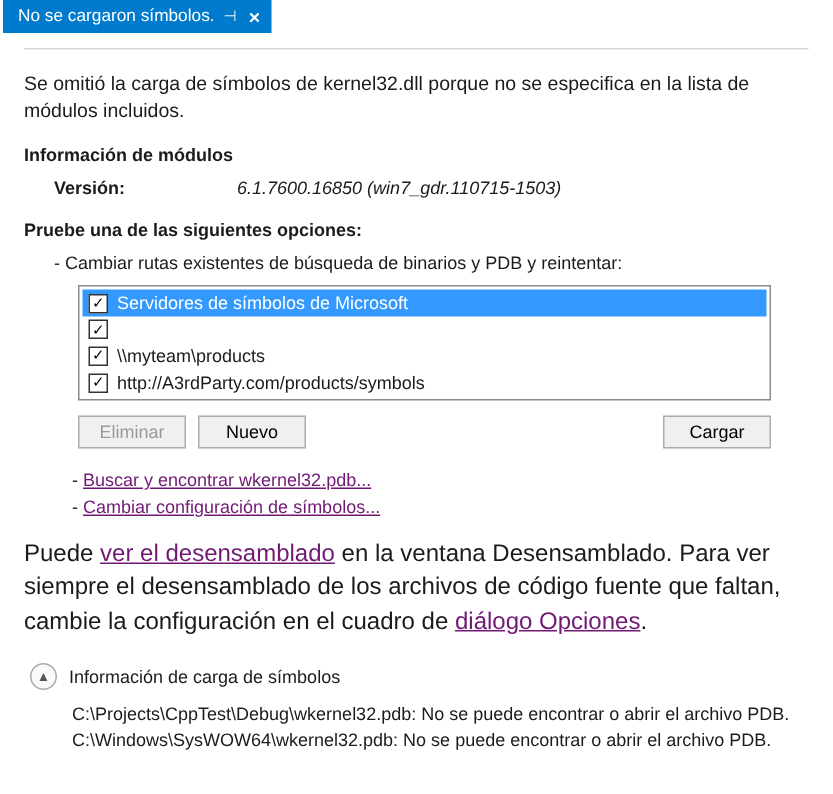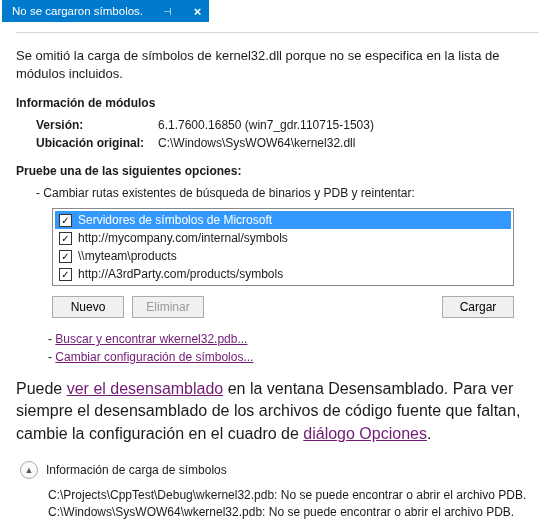--- a/index.html
+++ b/index.html
@@ -17,21 +17,21 @@
       height: 22px;
       padding-left: 2px;
     }
     .tab {
       background: #007acc;
       color: #fff;
       display: flex;
       align-items: center;
       padding: 0 6px 0 10px;
       font-size: 11.5px;
-      gap: 20px;
+      gap: 6px;
     }
     .tab .pin {
       font-size: 10px;
       opacity: 0.9;
     }
     .tab .close {
       font-size: 13px;
       font-weight: bold;
       cursor: pointer;
       padding: 0 2px;
@@ -65,21 +65,21 @@
       margin-bottom: 14px;
     }
     .kv-row {
       display: flex;
       margin-bottom: 4px;
     }
     .kv-label {
       font-weight: 600;
       width: 122px;
     }
-    .kv-value { flex: 1; }
+    .kv-value { flex: 1; font-style: italic; }
     .opt-lead {
       margin-left: 20px;
       margin-bottom: 8px;
     }
     .listbox {
       margin-left: 36px;
       border: 1px solid #8a8a8a;
       background: #fff;
       padding: 2px;
       width: 462px;
@@ -190,51 +190,46 @@
   <hr class="rule">
 
   <p class="lead">Se omitió la carga de símbolos de kernel32.dll porque no se especifica en la lista de módulos incluidos.</p>
 
   <div class="section-title">Información de módulos</div>
   <div class="kv">
     <div class="kv-row">
       <div class="kv-label">Versión:</div>
       <div class="kv-value">6.1.7600.16850 (win7_gdr.110715-1503)</div>
     </div>
-    <div class="kv-row">
-      <div class="kv-label">Ubicación original:</div>
-      <div class="kv-value">C:\Windows\SysWOW64\kernel32.dll</div>
-    </div>
   </div>
 
   <div class="section-title">Pruebe una de las siguientes opciones:</div>
   <div class="opt-lead">- Cambiar rutas existentes de búsqueda de binarios y PDB y reintentar:</div>
 
   <div class="listbox">
     <div class="listitem selected">
       <span class="cb">✓</span>
       <span>Servidores de símbolos de Microsoft</span>
     </div>
     <div class="listitem">
       <span class="cb">✓</span>
-      <span>http://mycompany.com/internal/symbols</span>
     </div>
     <div class="listitem">
       <span class="cb">✓</span>
       <span>\\myteam\products</span>
     </div>
     <div class="listitem">
       <span class="cb">✓</span>
       <span>http://A3rdParty.com/products/symbols</span>
     </div>
   </div>
 
   <div class="btn-row">
+    <button class="btn disabled" disabled="">Eliminar</button>
     <button class="btn">Nuevo</button>
-    <button class="btn disabled" disabled="">Eliminar</button>
     <div class="spacer"></div>
     <button class="btn">Cargar</button>
   </div>
 
   <div class="links">
     <div>
       <span>- </span><span class="link">Buscar y encontrar wkernel32.pdb...</span>
     </div>
     <div>
       <span>- </span><span class="link">Cambiar configuración de símbolos...</span>

